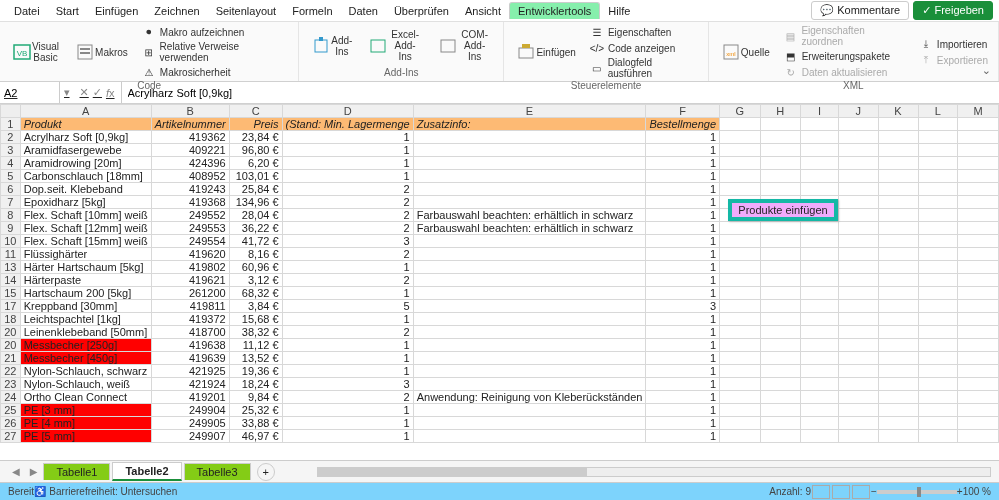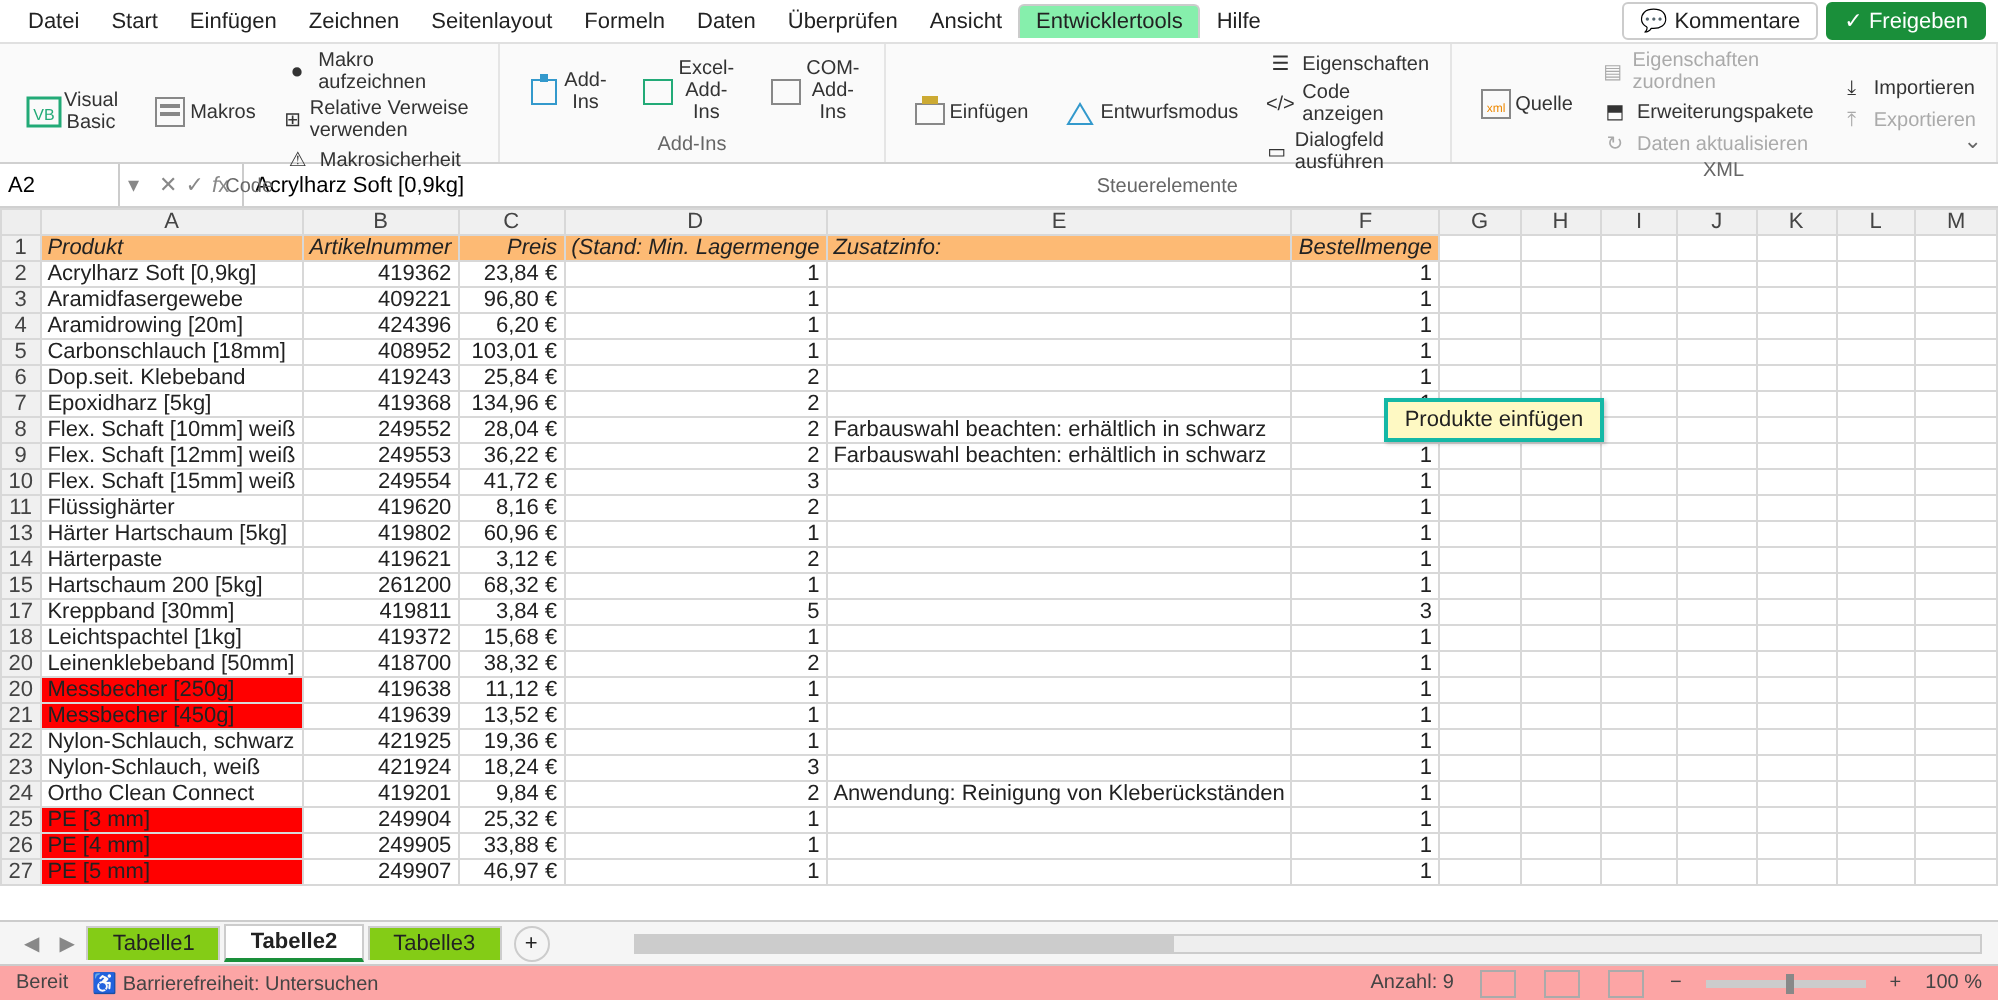--- a/index.html
+++ b/index.html
@@ -19,53 +19,53 @@
 .ribbon-group .row { display:flex; align-items:center; gap:4px; flex:1; }
 .ribbon-group .grp-label { text-align:center; font-size:10px; color:#666; height:12px; }
 .rb-btn { display:flex; flex-direction:row; align-items:center; justify-content:center; padding:2px 6px; cursor:pointer; font-size:10px; color:#333; }
 .rb-btn .ic { width:20px; height:20px; display:flex; align-items:center; justify-content:center; }
 .rb-btn.small { flex-direction:row; justify-content:flex-start; padding:1px 4px; gap:4px; }
 .rb-btn.small .ic { width:14px; height:14px; }
 .rb-btn.disabled { color:#aaa; }
 .ribbon-chevron { position:absolute; right:8px; bottom:4px; cursor:pointer; color:#666; }
 
 
-.namebox-row { display:flex; align-items:center; height:22px; border-bottom:1px solid #d0d0d0; background:#fff; }
+.namebox-row { display:flex; align-items:center; height:22px; border-bottom:1px solid #d0d0d0; background:#fff;text-decoration:underline; }
 .namebox { width:60px; padding:0 4px; border-right:1px solid #ccc; height:100%; display:flex; align-items:center; }
 .namebox input { border:none; width:100%; font-size:11px; outline:none; }
 .fx-area { display:flex; align-items:center; gap:4px; padding:0 6px; border-right:1px solid #ccc; height:100%; color:#888; }
 .fx-area span { cursor:pointer; }
 .formula-input { flex:1; padding:0 6px; }
 .formula-input input { border:none; width:100%; font-size:11px; outline:none; }
 
 
 .grid-wrap { position:relative; height:356px; overflow:hidden; background:#fff; }
 table.grid { border-collapse:collapse; table-layout:fixed; }
 table.grid th, table.grid td { border:1px solid #d8d8d8; height:13px; font-size:11px; padding:0 3px; white-space:nowrap; overflow:hidden; }
 table.grid th { background:#f0f0f0; font-weight:normal; text-align:center; color:#444; }
 table.grid th.corner { background:#eee; }
 table.grid td.rowhdr { background:#f0f0f0; text-align:center; color:#444; width:20px; }
 table.grid tr.header-row td.cell { background:#fdba74; font-style:italic; }
 table.grid td.num { text-align:right; }
 table.grid td.red { background:#ff0000; }
 .col-A{width:120px}.col-B{width:55px}.col-C{width:55px}.col-D{width:90px}.col-E{width:220px}.col-F{width:65px}.col-G,.col-H,.col-I,.col-J,.col-K,.col-L,.col-M{width:58px}
 
-.insert-btn { position:absolute; left:692px; top:95px; width:110px; height:22px; border:2px solid #14b8a6; background:#fef9c3; display:flex; align-items:center; justify-content:center; cursor:pointer; font-size:11px; box-shadow:1px 1px 2px rgba(0,0,0,.2); }
+.insert-btn { position:absolute; left:728px; top:95px; width:110px; height:22px; border:4px solid #14b8a6; background:#f0abfc; display:flex; align-items:center; justify-content:center; cursor:pointer; font-size:11px; box-shadow:1px 1px 2px rgba(0,0,0,.2); }
 
 
 .sheet-tabs { position:absolute; bottom:18px; left:0; right:0; height:22px; display:flex; align-items:center; background:#f5f5f5; border-top:1px solid #ccc; padding:0 8px; gap:2px; }
 .sheet-tabs .nav { color:#888; padding:0 4px; cursor:pointer; font-size:10px; }
 .sheet-tab { padding:2px 12px; background:#84cc16; border:1px solid #ccc; border-bottom:none; cursor:pointer; font-size:11px; }
 .sheet-tab.active { background:#fff; font-weight:bold; border-bottom:2px solid #1a8f3a; }
 .sheet-tabs .add { width:18px; height:18px; border:1px solid #ccc; border-radius:50%; display:flex; align-items:center; justify-content:center; cursor:pointer; margin-left:4px; }
 .sheet-tabs .hscroll { flex:1; margin-left:40px; height:10px; background:#eee; border:1px solid #ccc; position:relative; }
 .sheet-tabs .hscroll .thumb { position:absolute; left:0; top:0; bottom:0; width:40%; background:#ccc; }
 
 
-.statusbar { position:absolute; bottom:0; left:0; right:0; height:18px; background:#fca5a5; border-top:1px solid #ccc; display:flex; align-items:center; padding:0 8px; font-size:10px; color:#444; gap:12px; }
+.statusbar { position:absolute; bottom:0; left:0; right:0; height:18px; background:#7dd3fc; border-top:1px solid #ccc; display:flex; align-items:center; padding:0 8px; font-size:10px; color:#444; }
 .statusbar .spacer{flex:1}
 .statusbar .viewbtn{width:18px;height:14px;border:1px solid #aaa;display:inline-block;cursor:pointer;margin:0 1px}
 .statusbar .zoom-slider{width:80px;height:4px;background:#ccc;position:relative;display:inline-block}
 .statusbar .zoom-slider .t{position:absolute;left:50%;top:-3px;width:4px;height:10px;background:#888}
 
 svg { display:block; }
 </style>
 </head>
 <body>
 
@@ -165,28 +165,20 @@
     <div class="row">
       <div class="rb-btn">
           <span class="ic">
             <svg width="20" height="20">
               <rect x="3" y="6" width="14" height="10" fill="none" stroke="#888"></rect>
               <rect x="6" y="2" width="8" height="4" fill="#ca3"></rect>
             </svg>
           </span>
           <span>Einfügen</span>
         </div>
-      <div class="rb-btn">
-          <span class="ic">
-            <svg width="20" height="20">
-              <path d="M4 16 L10 6 L16 16 Z" fill="none" stroke="#39c"></path>
-            </svg>
-          </span>
-          <span>Entwurfsmodus</span>
-        </div>
       <div style="display:flex;flex-direction:column">
         <div class="rb-btn small">
             <span class="ic">☰</span>
             <span>Eigenschaften</span>
           </div>
         <div class="rb-btn small">
             <span class="ic">&lt;/&gt;</span>
             <span>Code anzeigen</span>
           </div>
         <div class="rb-btn small">

